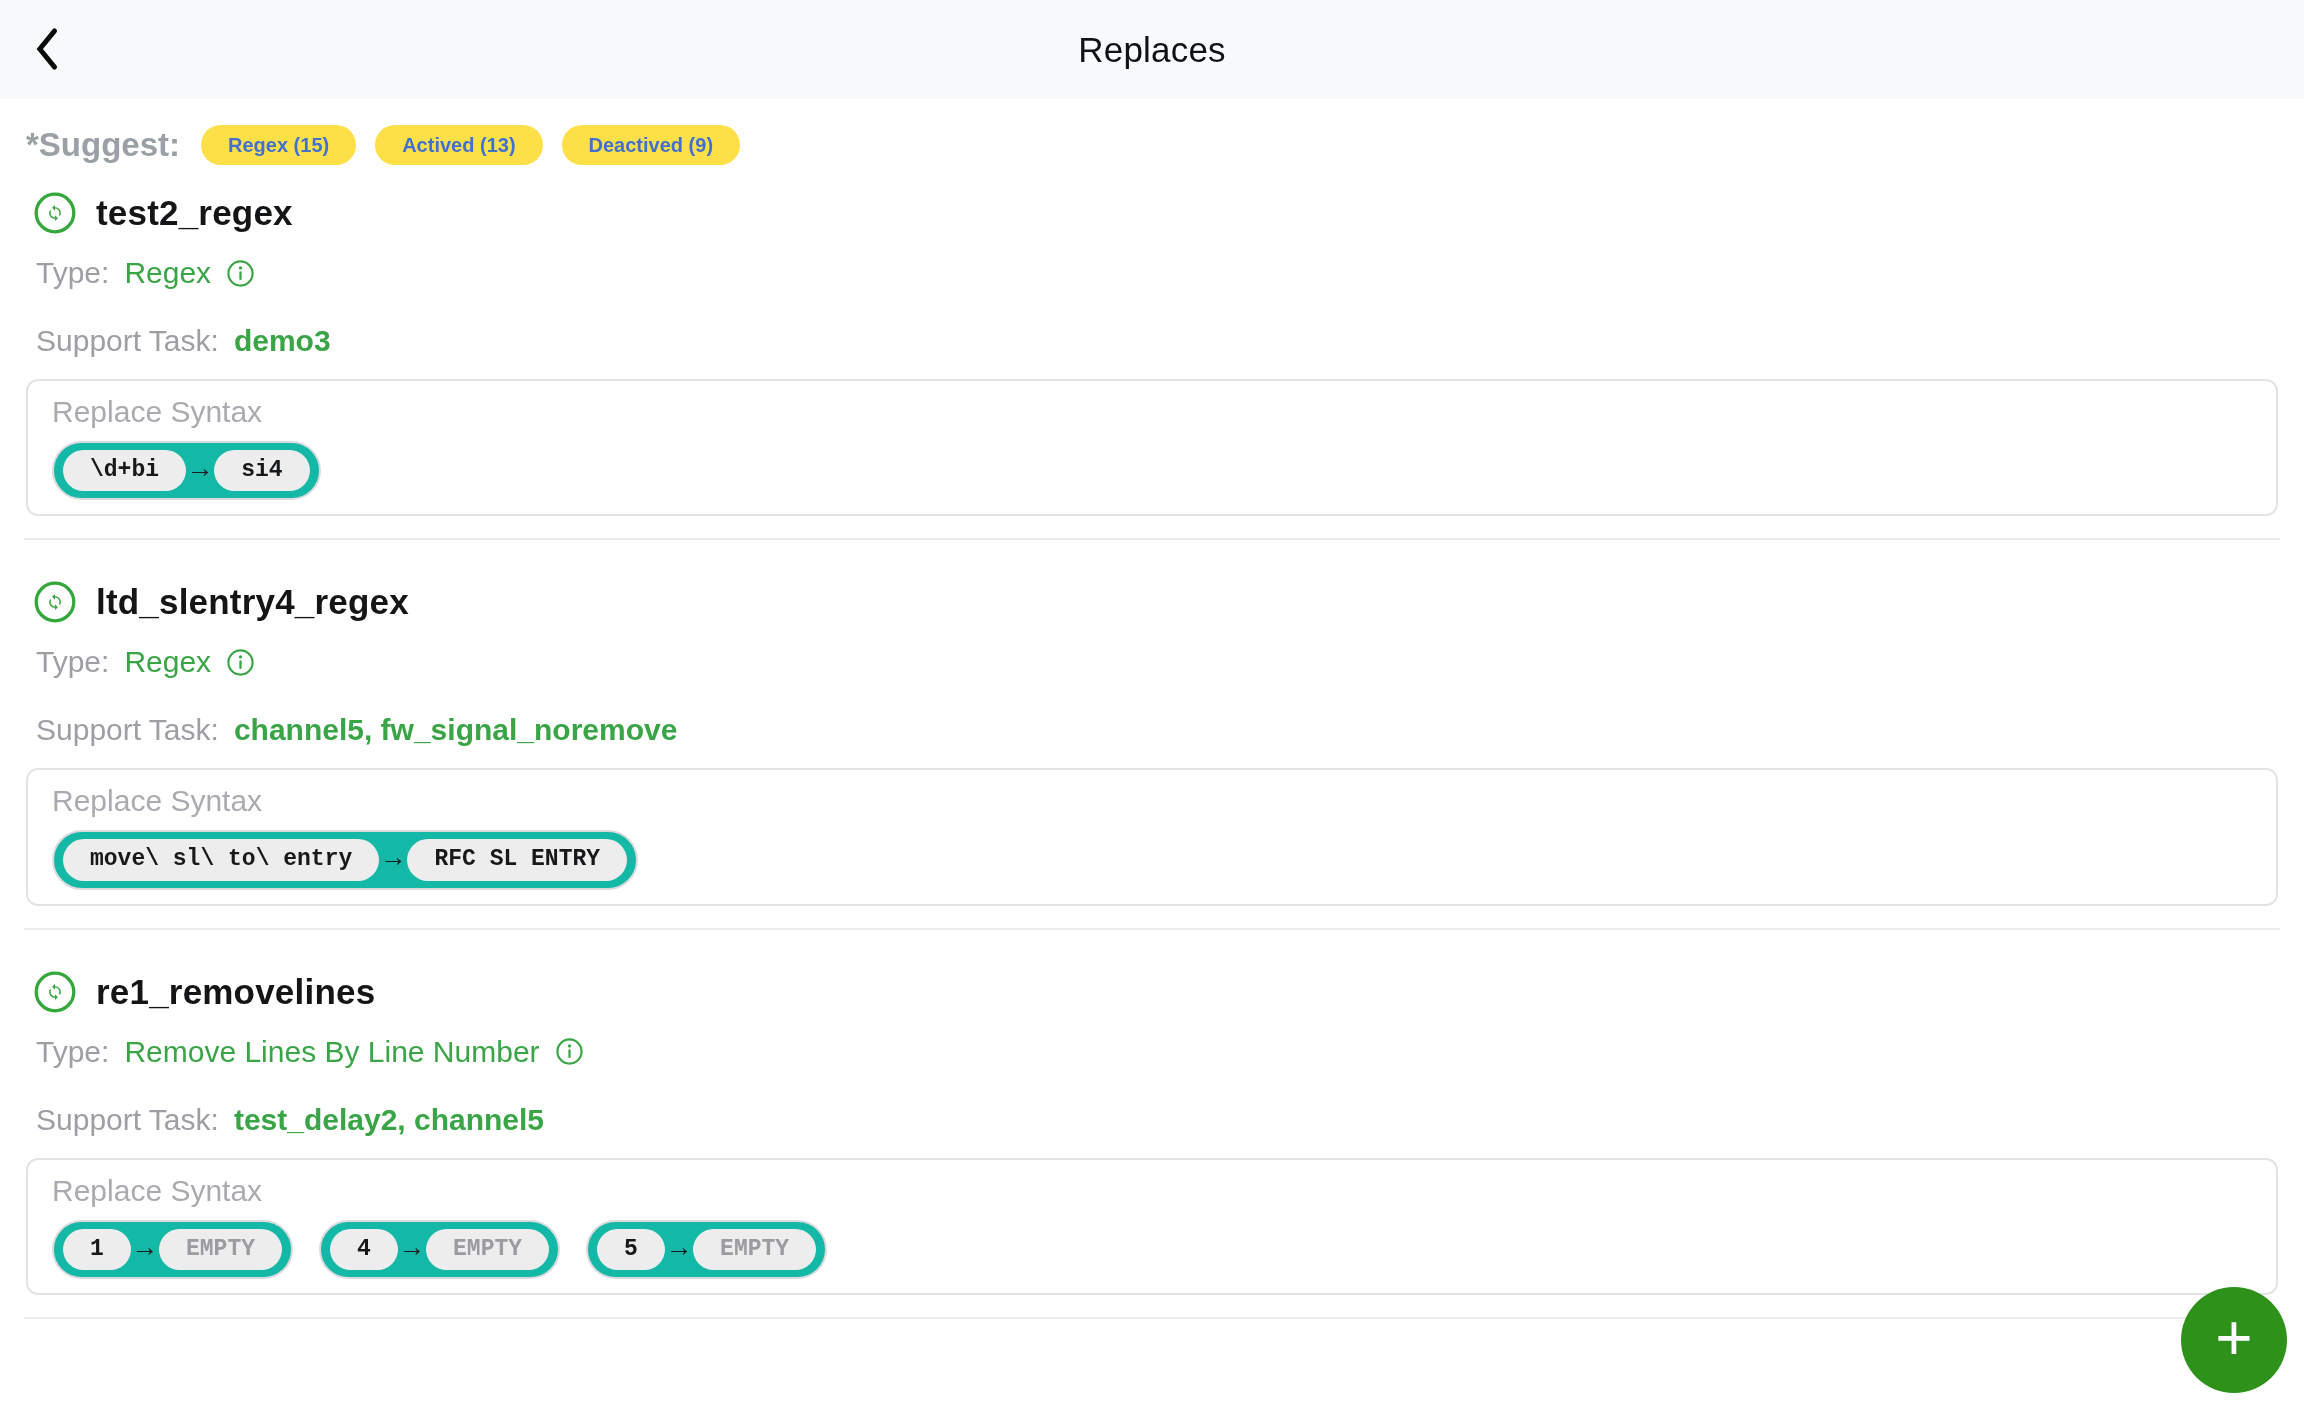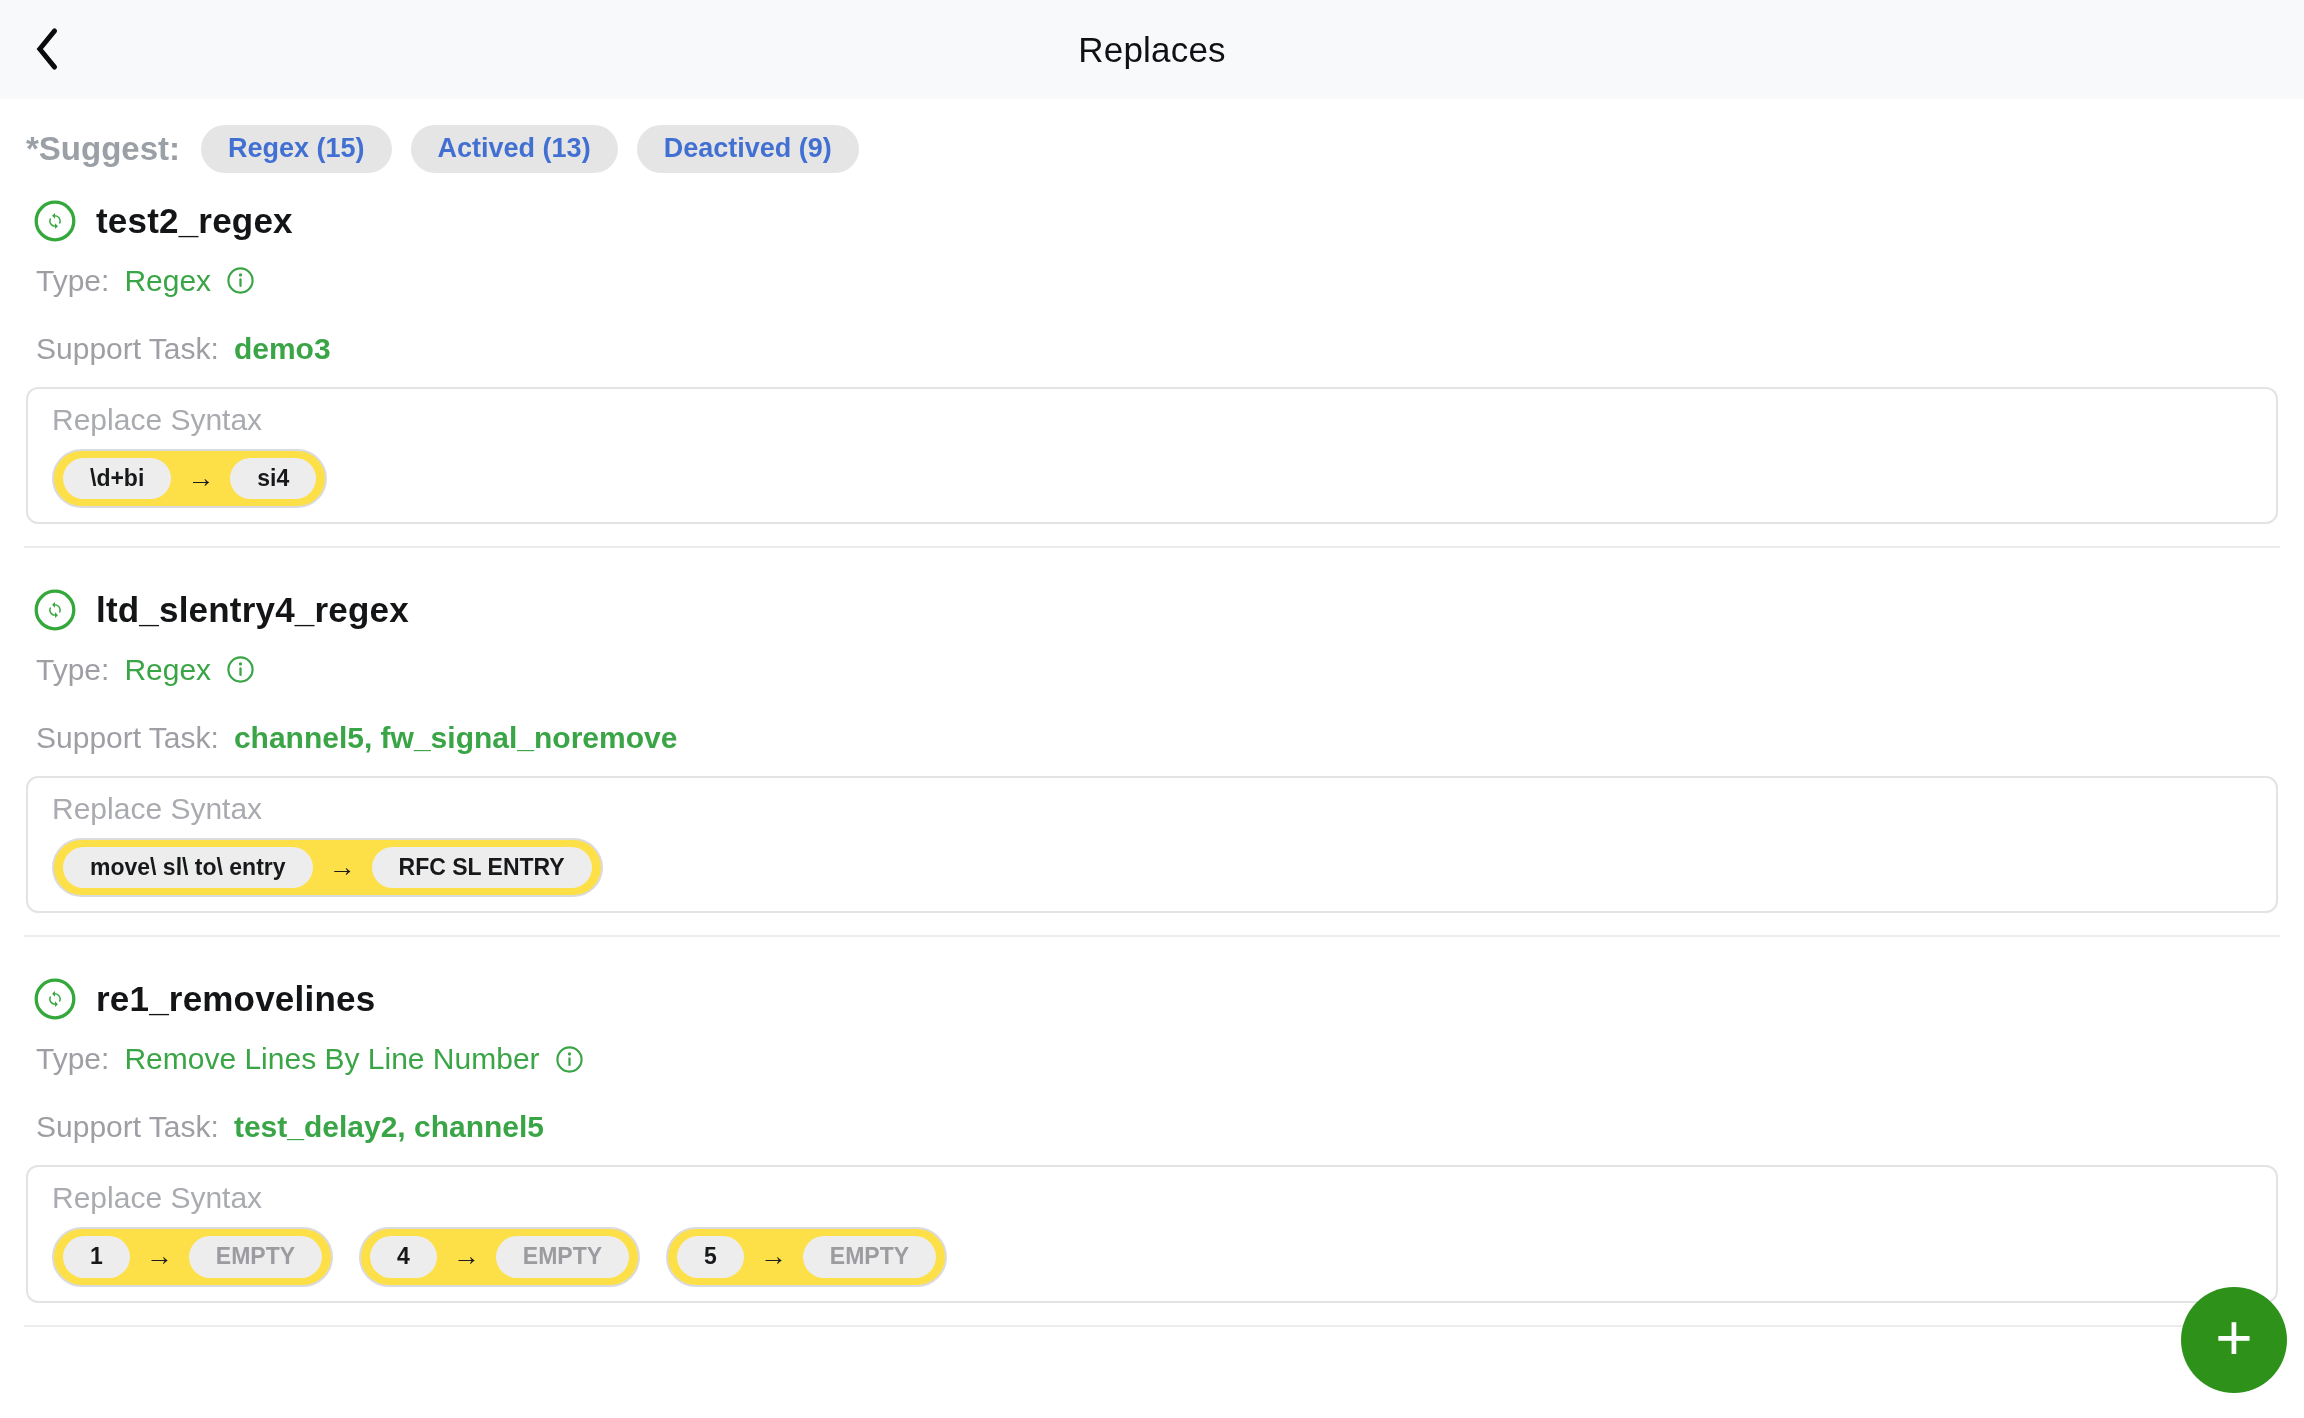--- a/index.html
+++ b/index.html
@@ -31,23 +31,23 @@
     font-family:"Liberation Sans", sans-serif;
     font-size:31px; color:#303235; margin-left:22px; flex:1;
   }
   .search input::placeholder { color:#9aa0a6; }
   
   .suggest {
     margin:26px 26px 0; display:flex; align-items:center; gap:19px;
   }
   .suggest-label { font-size:33px; font-weight:bold; color:#9aa0a6; margin-right:2px; }
   .chip {
-    border:none; cursor:pointer; background:#e5e5e5; color:#4270d2;
+    border:none; cursor:pointer; background:#fde047; color:#4270d2;
     font-family:"Liberation Sans", sans-serif;
-    font-size:27px; font-weight:bold; padding:9px 27px; border-radius:26px;
+    font-size:20px; font-weight:bold; padding:9px 27px; border-radius:26px;
     line-height:1.1;
   }
   
   .list { display:block; }
   .item { padding:0 26px; }
   .item.first { margin-top:26px; }
   .item-head { display:flex; align-items:center; gap:19px; padding-left:7px; height:44px; }
   .item-title { font-size:35px; font-weight:bold; color:#141517; letter-spacing:.2px; }
   .row { display:flex; align-items:center; gap:15px; padding-left:10px; height:36px; }
   .row.type { margin-top:20px; }
@@ -55,22 +55,22 @@
   .lbl { font-size:30px; color:#9e9ea4; }
   .val { font-size:30px; color:#3aa546; }
   .val.bold { font-weight:bold; }
   .syntax-box {
     margin-top:20px; border:2px solid #e3e3e5; border-radius:12px;
     padding:14px 24px 14px; background:#fff;
   }
   .syntax-label { font-size:30px; color:#a9abb0; line-height:34px; }
   .rules { margin-top:12px; display:flex; align-items:center; gap:26px; }
   .rule {
-    display:inline-flex; align-items:center; gap:16px;
-    border:2px solid #dbdbde; border-radius:40px; padding:7px 9px; background:#fde047;
+    display:inline-flex; align-items:center; gap:6px;
+    border:2px solid #dbdbde; border-radius:40px; padding:7px 9px; background:#14b8a6;font-family:Liberation Mono, monospace;
   }
   .pill {
     background:#ededee; border-radius:21px; padding:8px 27px;
     font-size:23px; font-weight:bold; color:#17181a; line-height:1.1;
     white-space:nowrap;
   }
   .pill.muted { color:#9b9ba0; }
   .arrow { font-size:27px; color:#1d1d1f; line-height:1; }
   .divider { height:2px; background:#ececee; margin:22px 24px 40px; }
   .divider.last { margin-bottom:0; }

